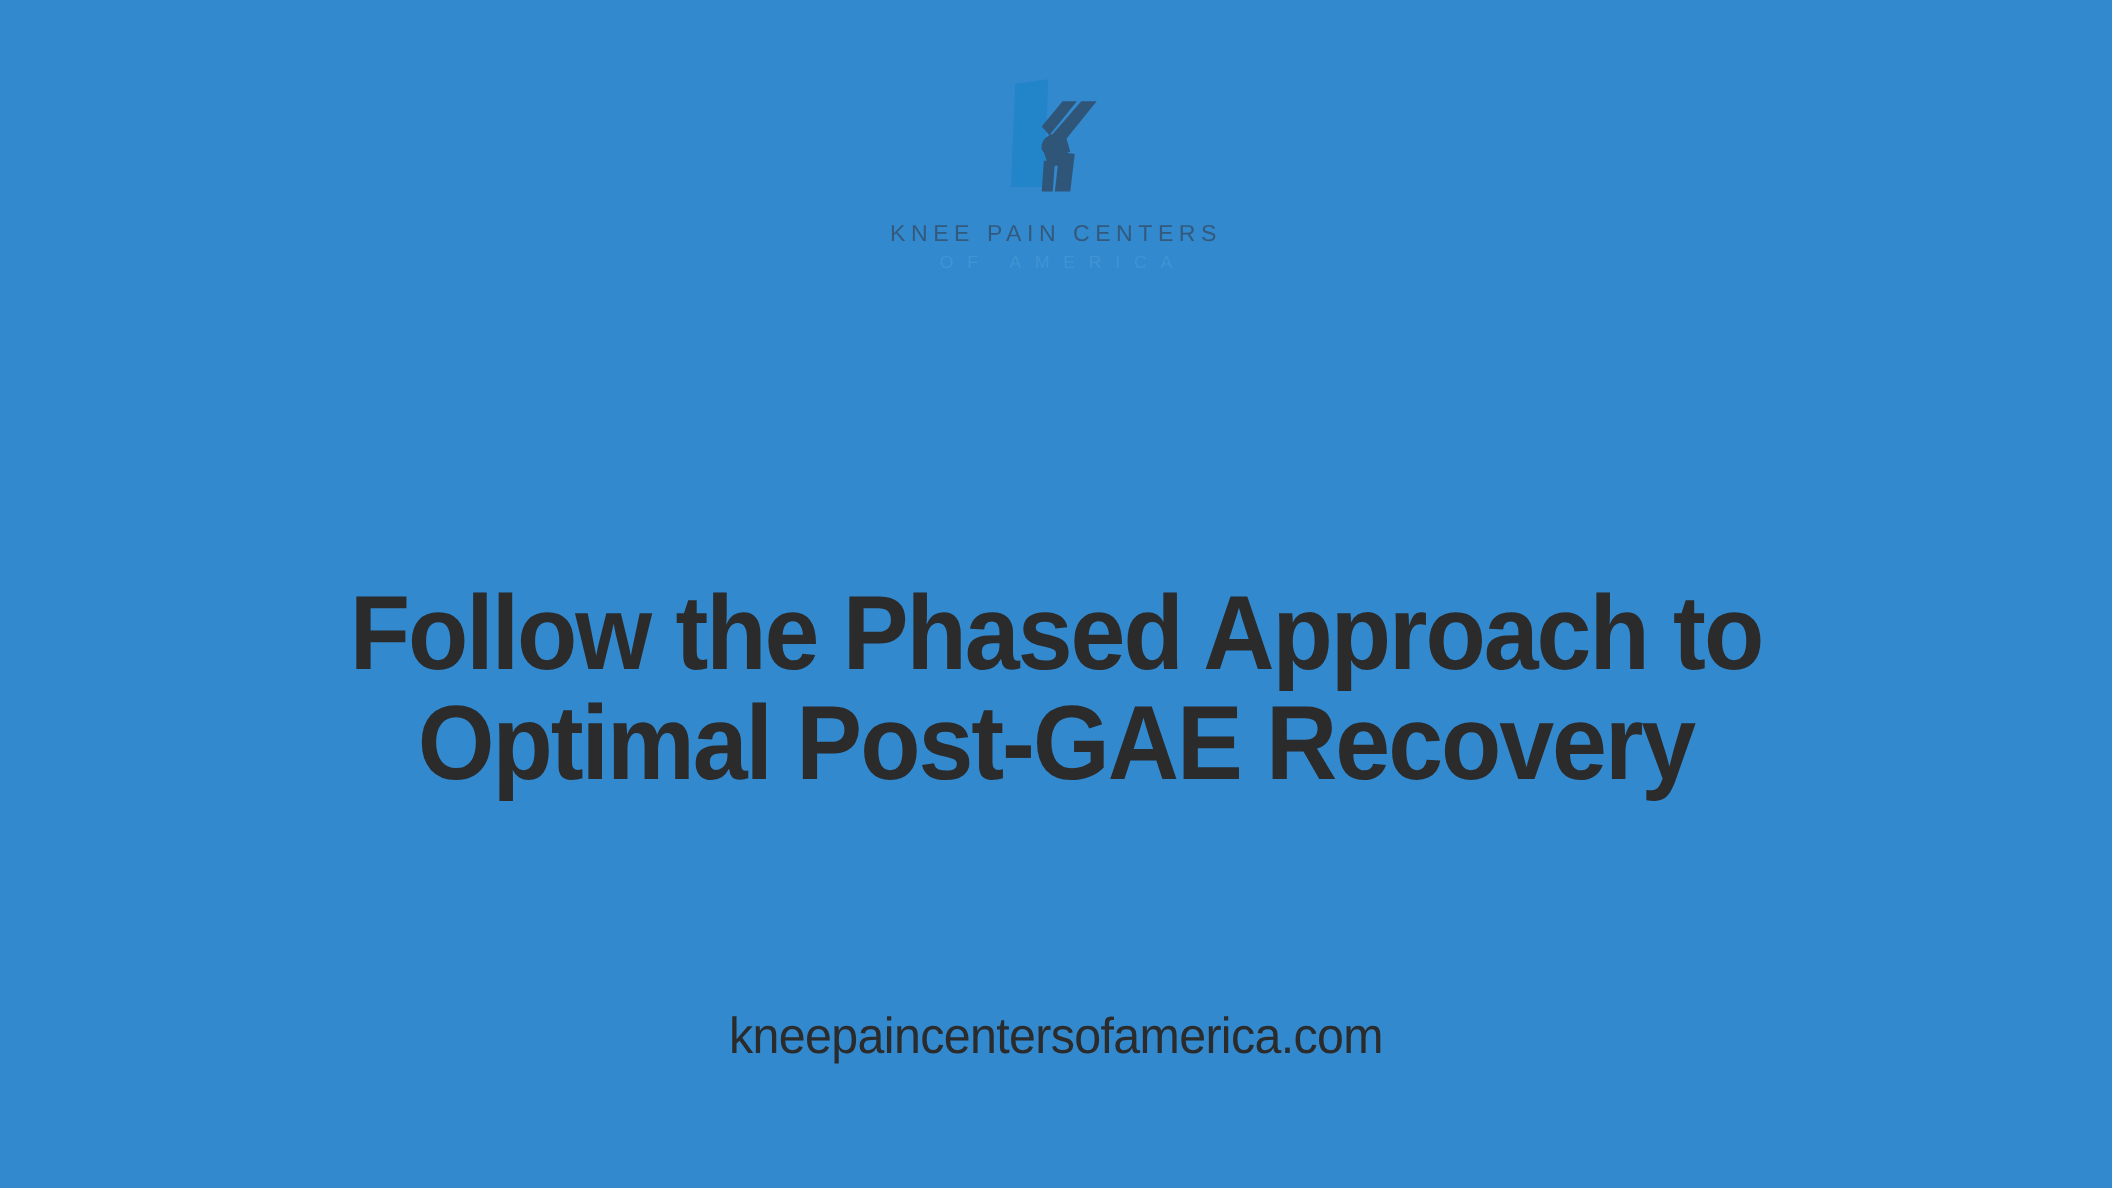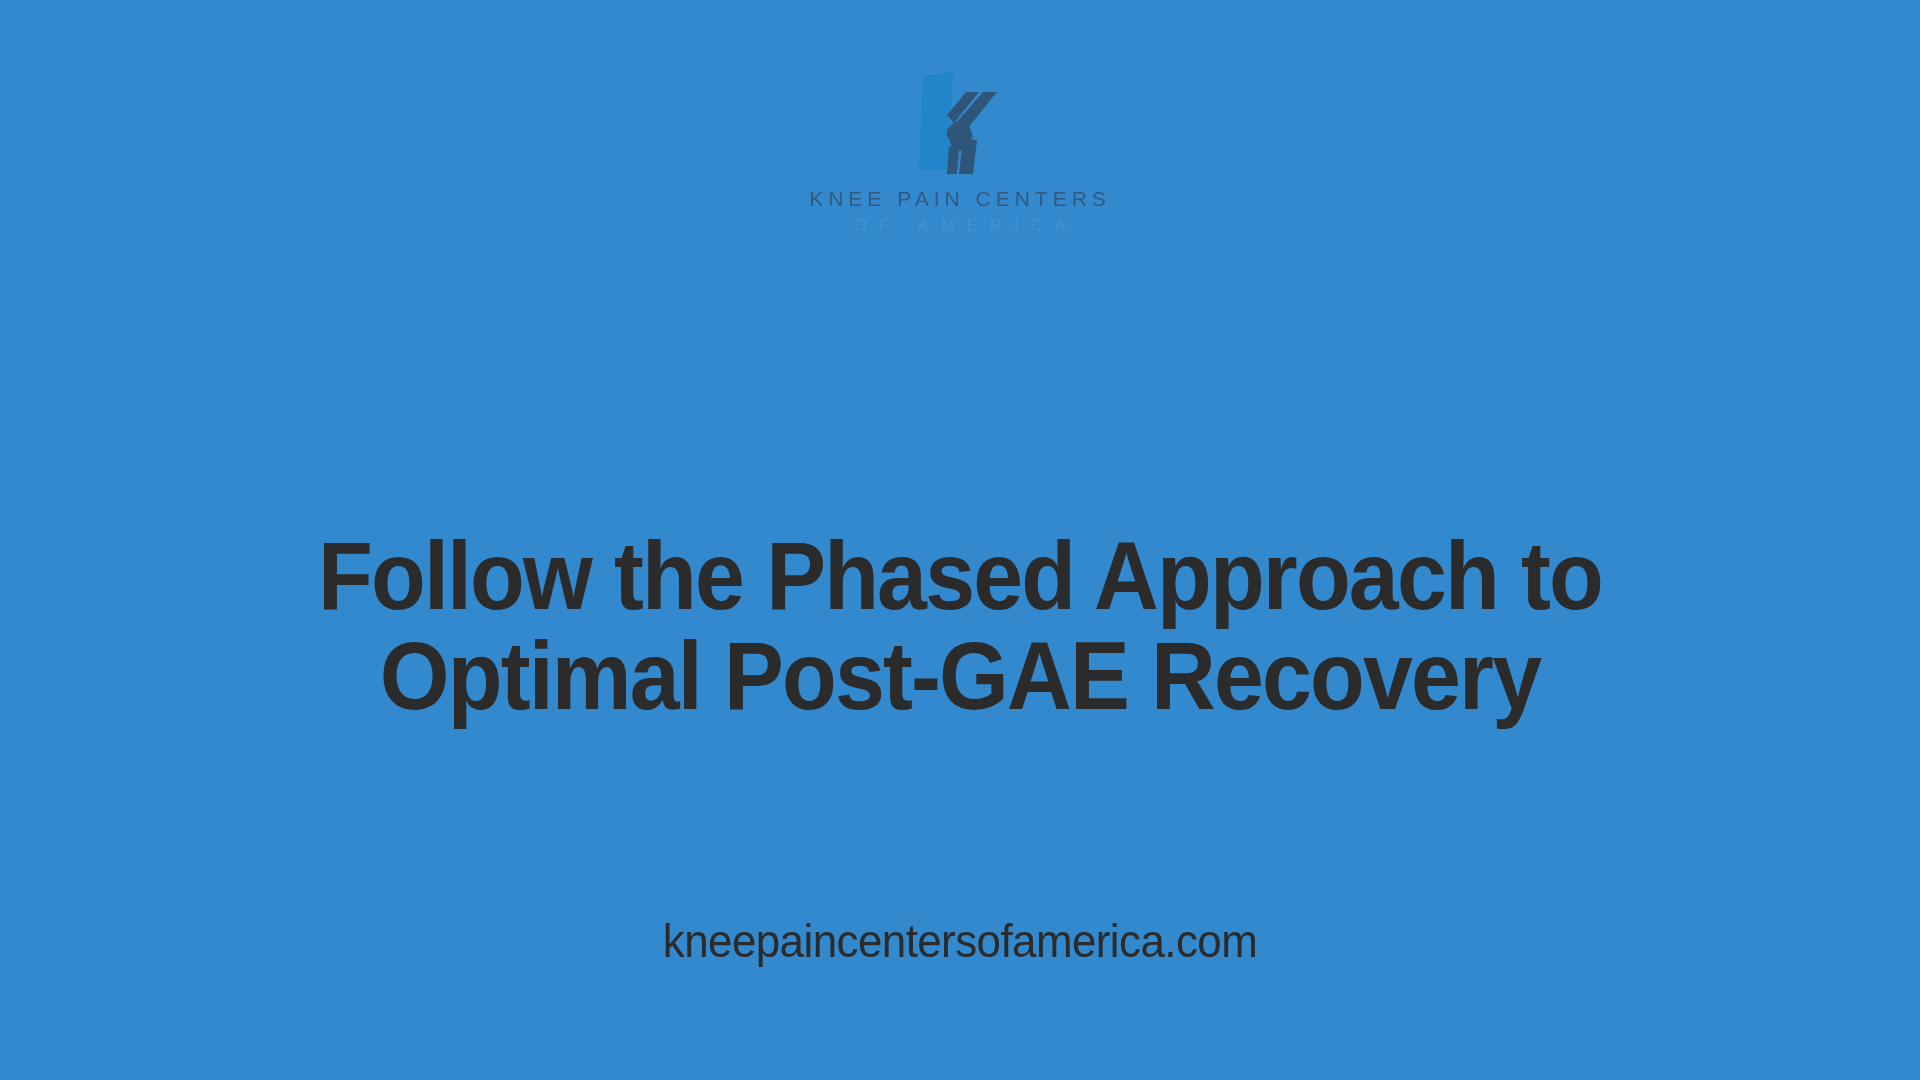--- a/index.html
+++ b/index.html
@@ -37,21 +37,21 @@
     align-items: center;
   }
 
   .logo-mark {
     width: 126px;
     height: 118px;
     display: block;
   }
 
   .logo-wordmark {
-    margin-top: 8px;
+    margin-top: 22px;
     font-family: "Liberation Sans", sans-serif;
     font-size: 21px;
     font-weight: 400;
     letter-spacing: 5.0px;
     color: #33597d;
     line-height: 1;
     text-align: center;
     white-space: nowrap;
   }
 

